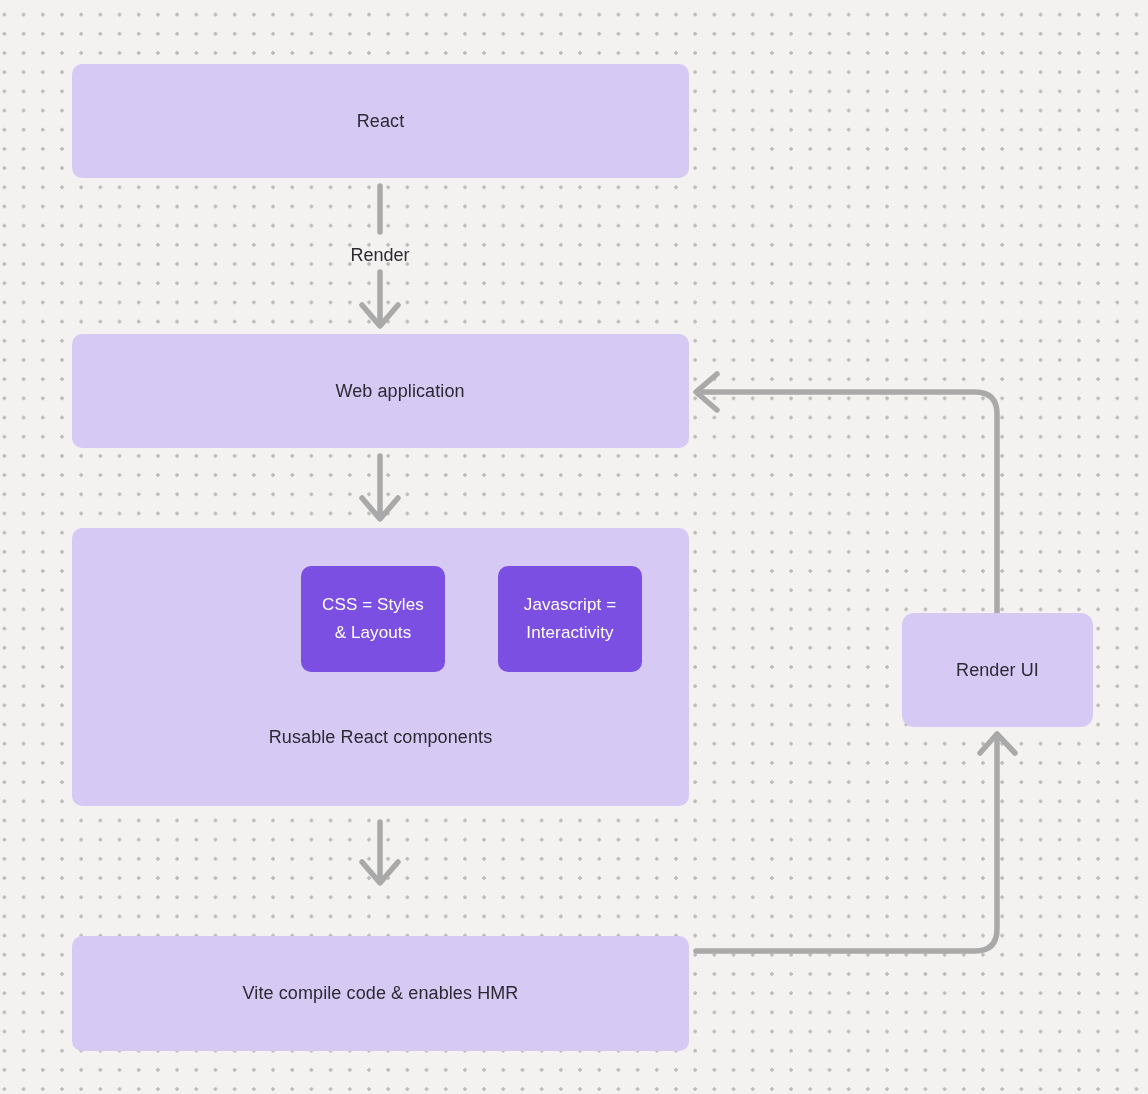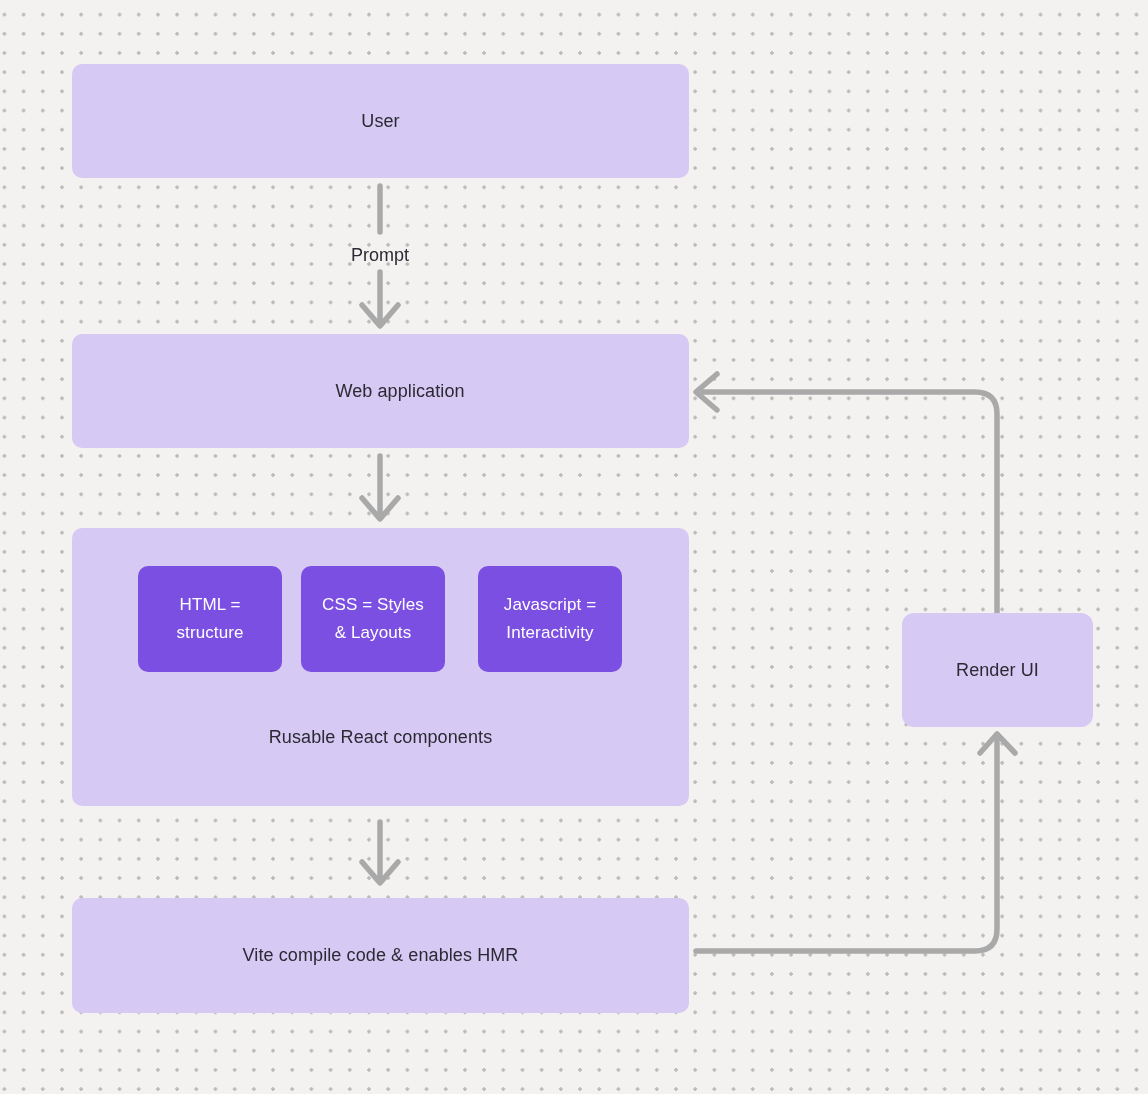--- a/index.html
+++ b/index.html
@@ -46,42 +46,42 @@
     align-items:center;
     justify-content:center;
     color:var(--text-dark);
     font-size:18px;
     font-weight:500;
     letter-spacing:0.1px;
   }
   #node-user{left:72px;top:64px;width:617px;height:114px;}
   #node-webapp{left:72px;top:334px;width:617px;height:114px;padding-left:39px;}
   #node-group{left:72px;top:528px;width:617px;height:278px;display:block;}
-  #node-vite{left:72px;top:898px;width:617px;height:115px;}
+  #node-vite{left:72px;top:936px;width:617px;height:115px;}
   #node-render{left:902px;top:613px;width:191px;height:114px;border-radius:12px;}
   .chip{
     position:absolute;
     top:38px;
     width:144px;
     height:106px;
     background:var(--node-fill-accent);
     color:var(--text-light);
     border-radius:10px;
     display:flex;
     flex-direction:column;
     align-items:center;
     justify-content:center;
     text-align:center;
     font-size:17px;
     font-weight:500;
     line-height:28px;
   }
   #chip-html{left:66px;}
   #chip-css{left:229px;}
-  #chip-js{left:406px;}
+  #chip-js{left:426px;}
   .group-label{
     position:absolute;
     left:0;right:0;
     top:199px;
     text-align:center;
     color:var(--text-dark);
     font-size:18px;
     font-weight:500;
   }
   .edge-label{
@@ -123,34 +123,30 @@
       <path d="M980 753 L997 734 L1015 753"></path>
     </g>
 
     <g>
       <path d="M997 613 V414 Q997 392 975 392 H703"></path>
       <path d="M717 374 L696 392 L717 410"></path>
     </g>
   </svg>
 
   <div class="node" id="node-user">
-    <span>User</span>
+    <span>React</span>
   </div>
 
-  <div class="edge-label">Prompt</div>
+  <div class="edge-label">Render</div>
 
   <div class="node" id="node-webapp">
     <span>Web application</span>
   </div>
 
   <div class="node" id="node-group">
-    <div class="chip" id="chip-html">
-      <span>HTML =</span>
-      <span>structure</span>
-    </div>
     <div class="chip" id="chip-css">
       <span>CSS = Styles</span>
       <span>&amp; Layouts</span>
     </div>
     <div class="chip" id="chip-js">
       <span>Javascript =</span>
       <span>Interactivity</span>
     </div>
     <div class="group-label">Rusable React components</div>
   </div>

